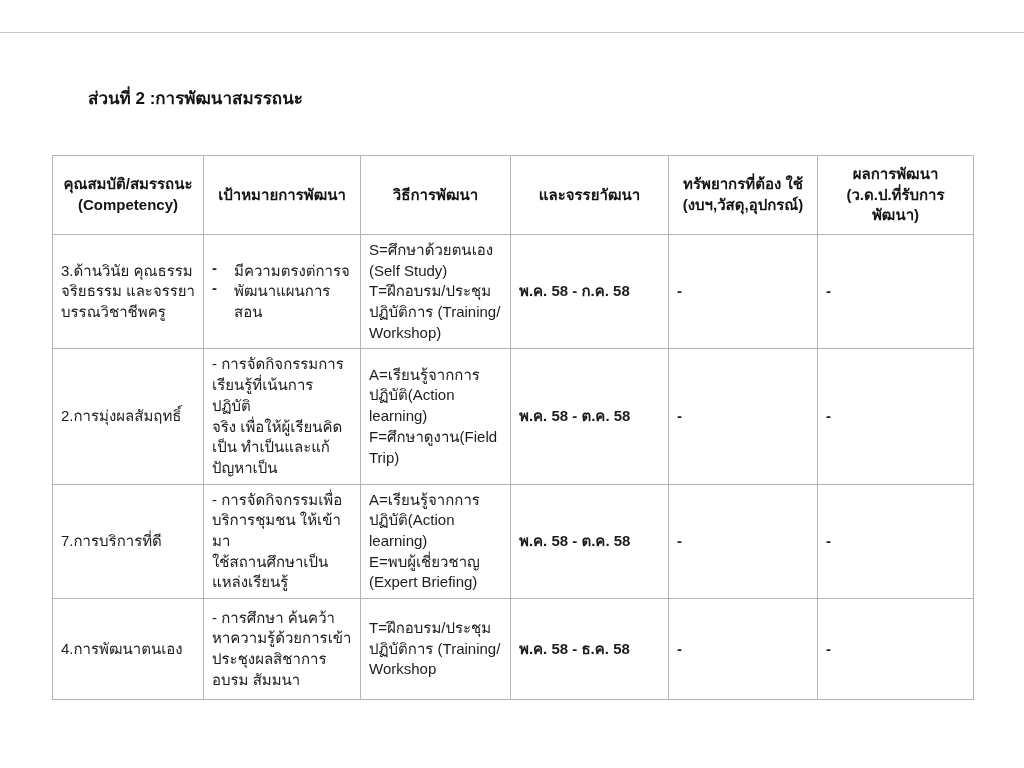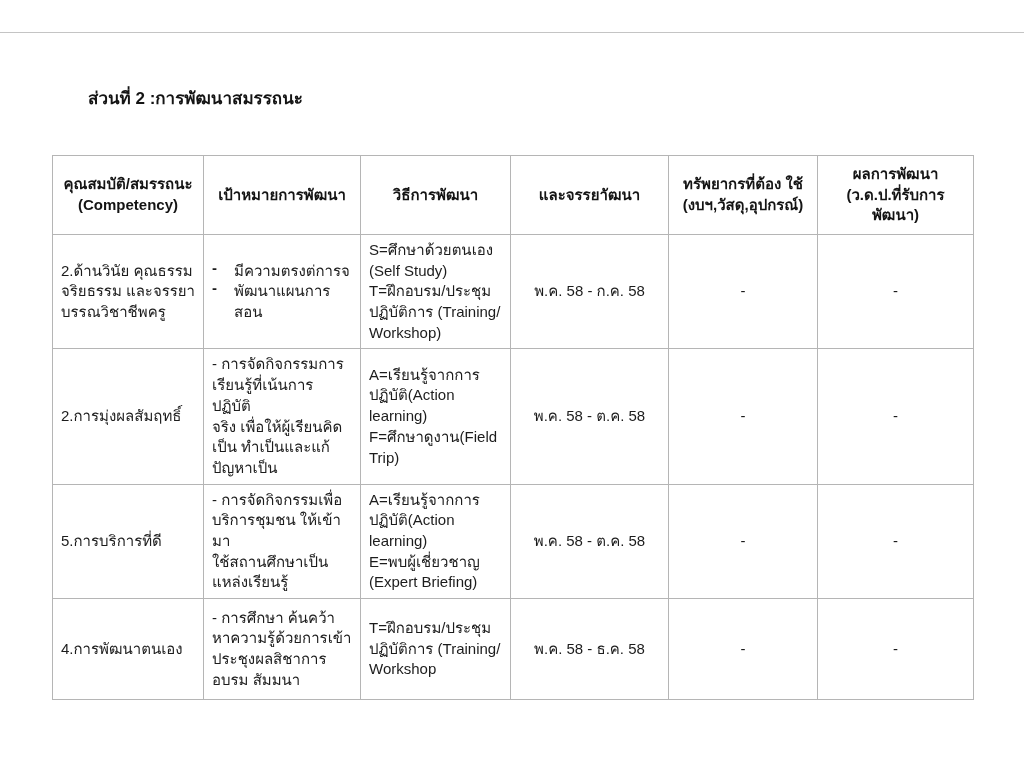--- a/index.html
+++ b/index.html
@@ -68,21 +68,21 @@
   tr.r1 { height: 123px; }
   tr.r2 { height: 112px; }
   tr.r3 { height: 101px; }
   col.c0 { width: 151px; }
   col.c1 { width: 157px; }
   col.c2 { width: 150px; }
   col.c3 { width: 158px; }
   col.c4 { width: 149px; }
   col.c5 { width: 156px; }
   td.c0, td.c1, td.c2 { text-align: left; }
-  td.c3, td.c4, td.c5 { text-align: center; }
+  td.c3, td.c4, td.c5 { text-align: left; font-weight: bold; }
   .dash-item {
     display: flex;
     align-items: flex-start;
   }
   .dash-item .dash {
     width: 22px;
     flex: 0 0 22px;
     position: relative;
     top: -3px;
     font-weight: 600;
@@ -113,21 +113,21 @@
             <th class="c3">และจรรยาัฒนา</th>
             <th class="c4">ทรัพยากรที่ต้อง ใช้
 (งบฯ,วัสดุ,อุปกรณ์)</th>
             <th class="c5">ผลการพัฒนา
 (ว.ด.ป.ที่รับการ
 พัฒนา)</th>
           </tr>
       </thead>
       <tbody>
           <tr class="r0">
-            <td class="c0">2.ด้านวินัย คุณธรรม
+            <td class="c0">3.ด้านวินัย คุณธรรม
 จริยธรรม และจรรยา
 บรรณวิชาชีพครู</td>
             <td class="c1"><div class="dash-item"><span class="dash">-</span><span>มีความตรงต่การจ</span></div><div class="dash-item"><span class="dash">-</span><span>พัฒนาแผนการสอน</span></div></td>
             <td class="c2">S=ศึกษาด้วยตนเอง
 (Self Study)
 T=ฝึกอบรม/ประชุม
 ปฏิบัติการ (Training/
 Workshop)</td>
             <td class="c3">พ.ค. 58 - ก.ค. 58</td>
             <td class="c4">-</td>
@@ -143,21 +143,21 @@
             <td class="c2">A=เรียนรู้จากการ
 ปฏิบัติ(Action
 learning)
 F=ศึกษาดูงาน(Field
 Trip)</td>
             <td class="c3">พ.ค. 58 - ต.ค. 58</td>
             <td class="c4">-</td>
             <td class="c5">-</td>
           </tr>
           <tr class="r2">
-            <td class="c0">5.การบริการที่ดี</td>
+            <td class="c0">7.การบริการที่ดี</td>
             <td class="c1">- การจัดกิจกรรมเพื่อ
 บริการชุมชน ให้เข้ามา
 ใช้สถานศึกษาเป็น
 แหล่งเรียนรู้</td>
             <td class="c2">A=เรียนรู้จากการ
 ปฏิบัติ(Action
 learning)
 E=พบผู้เชี่ยวชาญ
 (Expert Briefing)</td>
             <td class="c3">พ.ค. 58 - ต.ค. 58</td>

